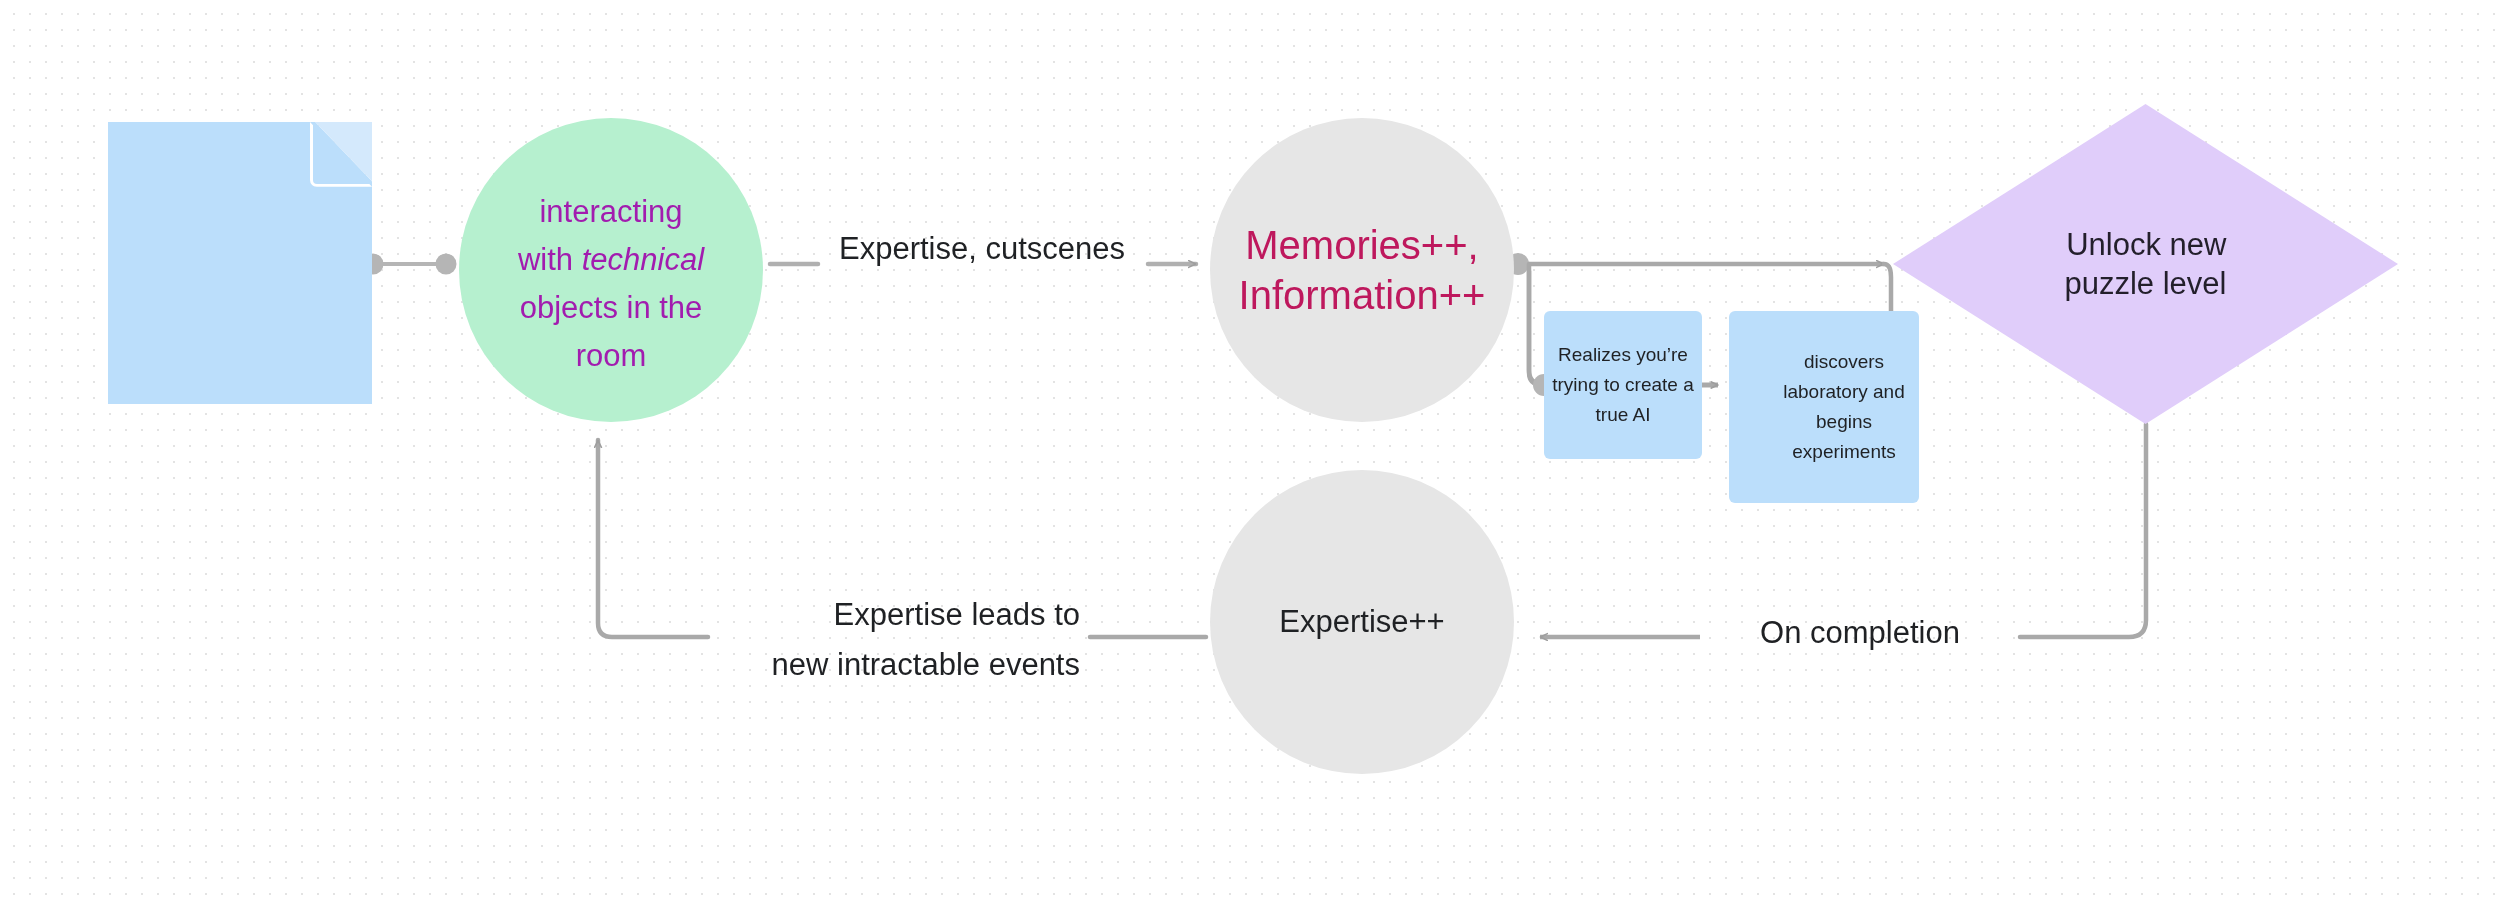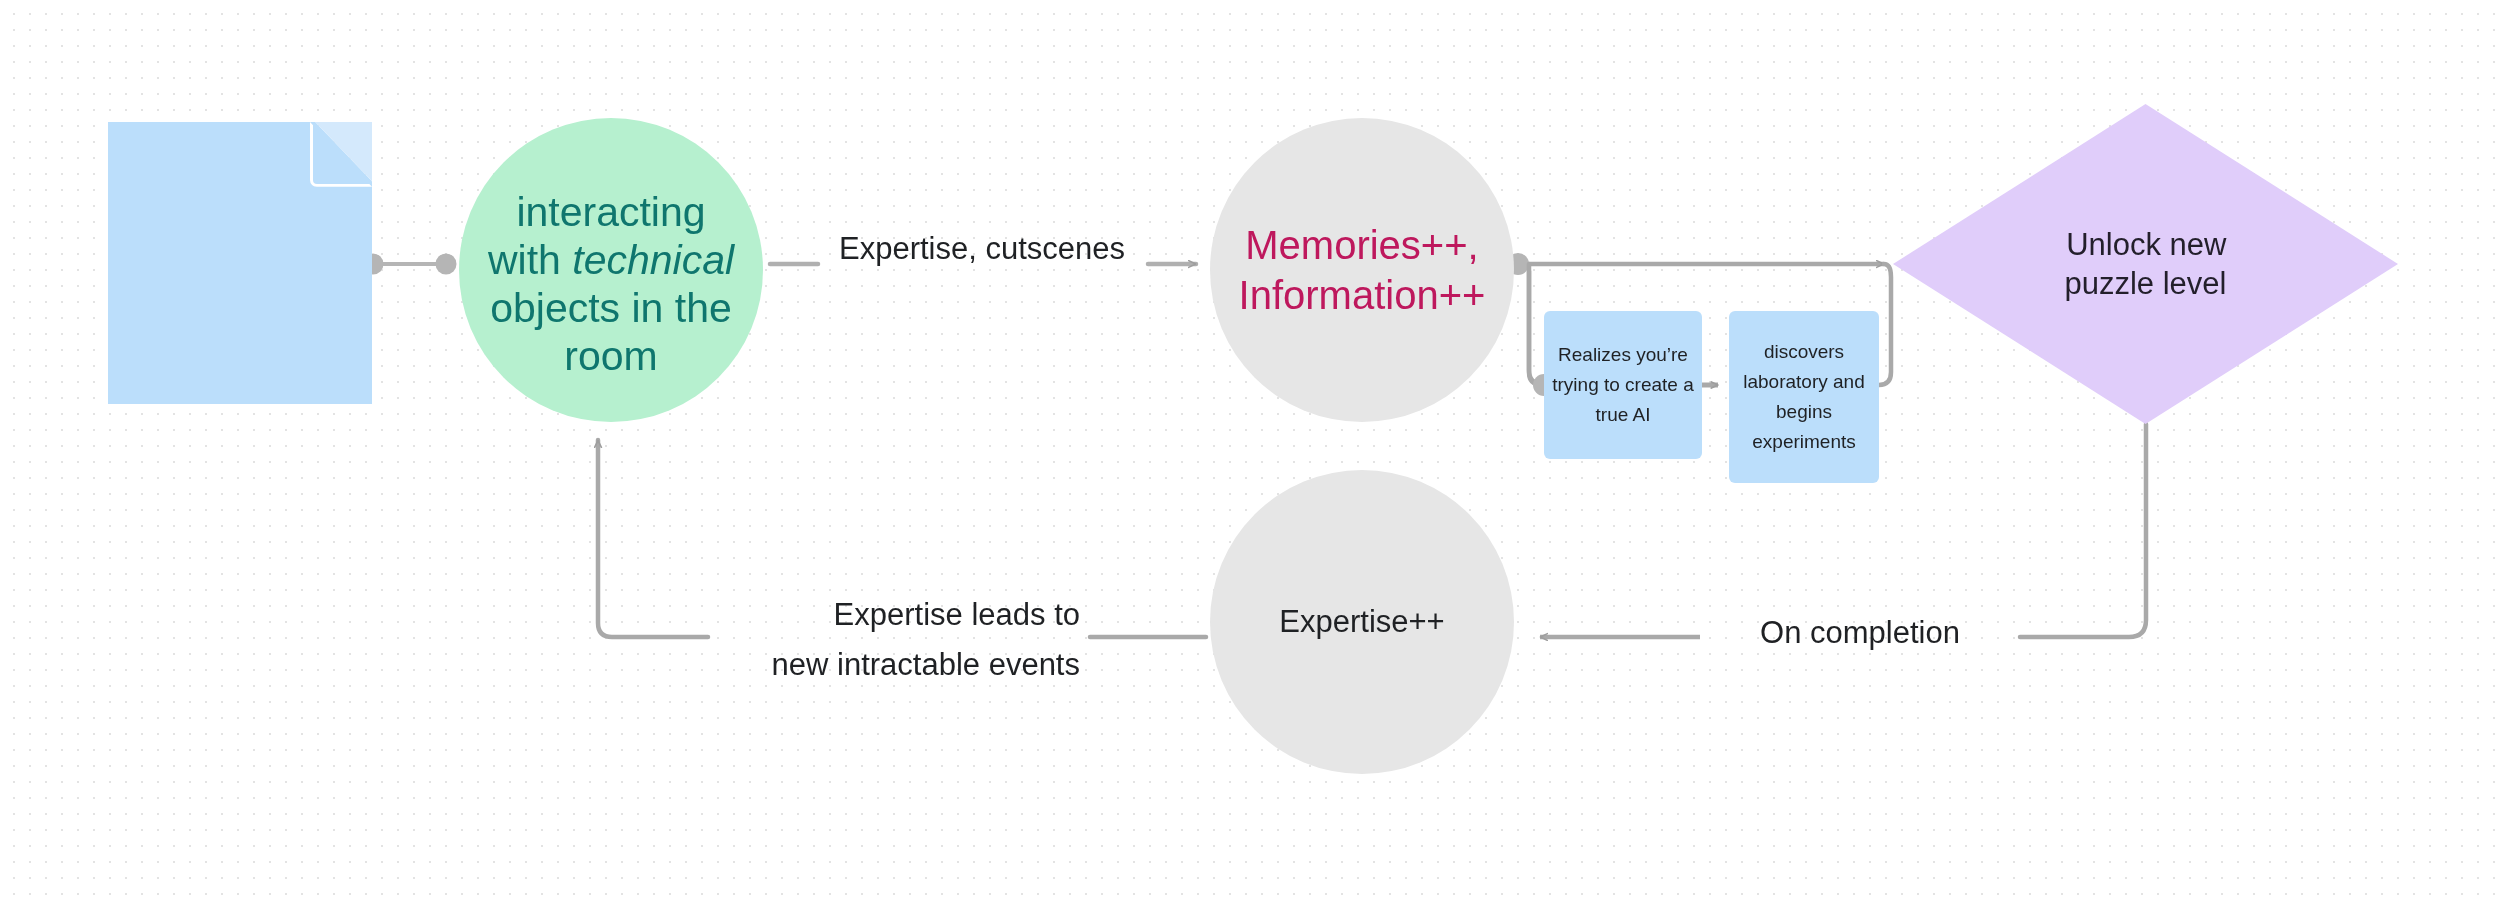--- a/index.html
+++ b/index.html
@@ -91,23 +91,23 @@
     padding: 0 22px;
   }
   #circle-interacting {
     left: 459px;
     top: 118px;
     width: 304px;
     height: 304px;
     background: #b6f0cf;
   }
   #circle-interacting .lbl {
-    font-size: 41px;
+    font-size: 31px;
     line-height: 48px;
-    color: #0f766e;
+    color: #a21caf;
     margin-top: 28px;
   }
   #circle-memories {
     left: 1210px;
     top: 118px;
     width: 304px;
     height: 304px;
     background: #e6e6e6;
   }
   #circle-memories .lbl {
@@ -173,21 +173,22 @@
   #box-realizes {
     left: 1544px;
     top: 311px;
     width: 158px;
     height: 148px;
   }
   #box-discovers {
     left: 1729px;
     top: 311px;
     width: 150px;
-    height: 172px;
+    height: 192px;
+    padding-left: 40px;
   }
 
   
   .edge-label {
     position: absolute;
     text-align: center;
     color: #1f2124;
     white-space: pre-line;
   }
   #label-dialogue {

